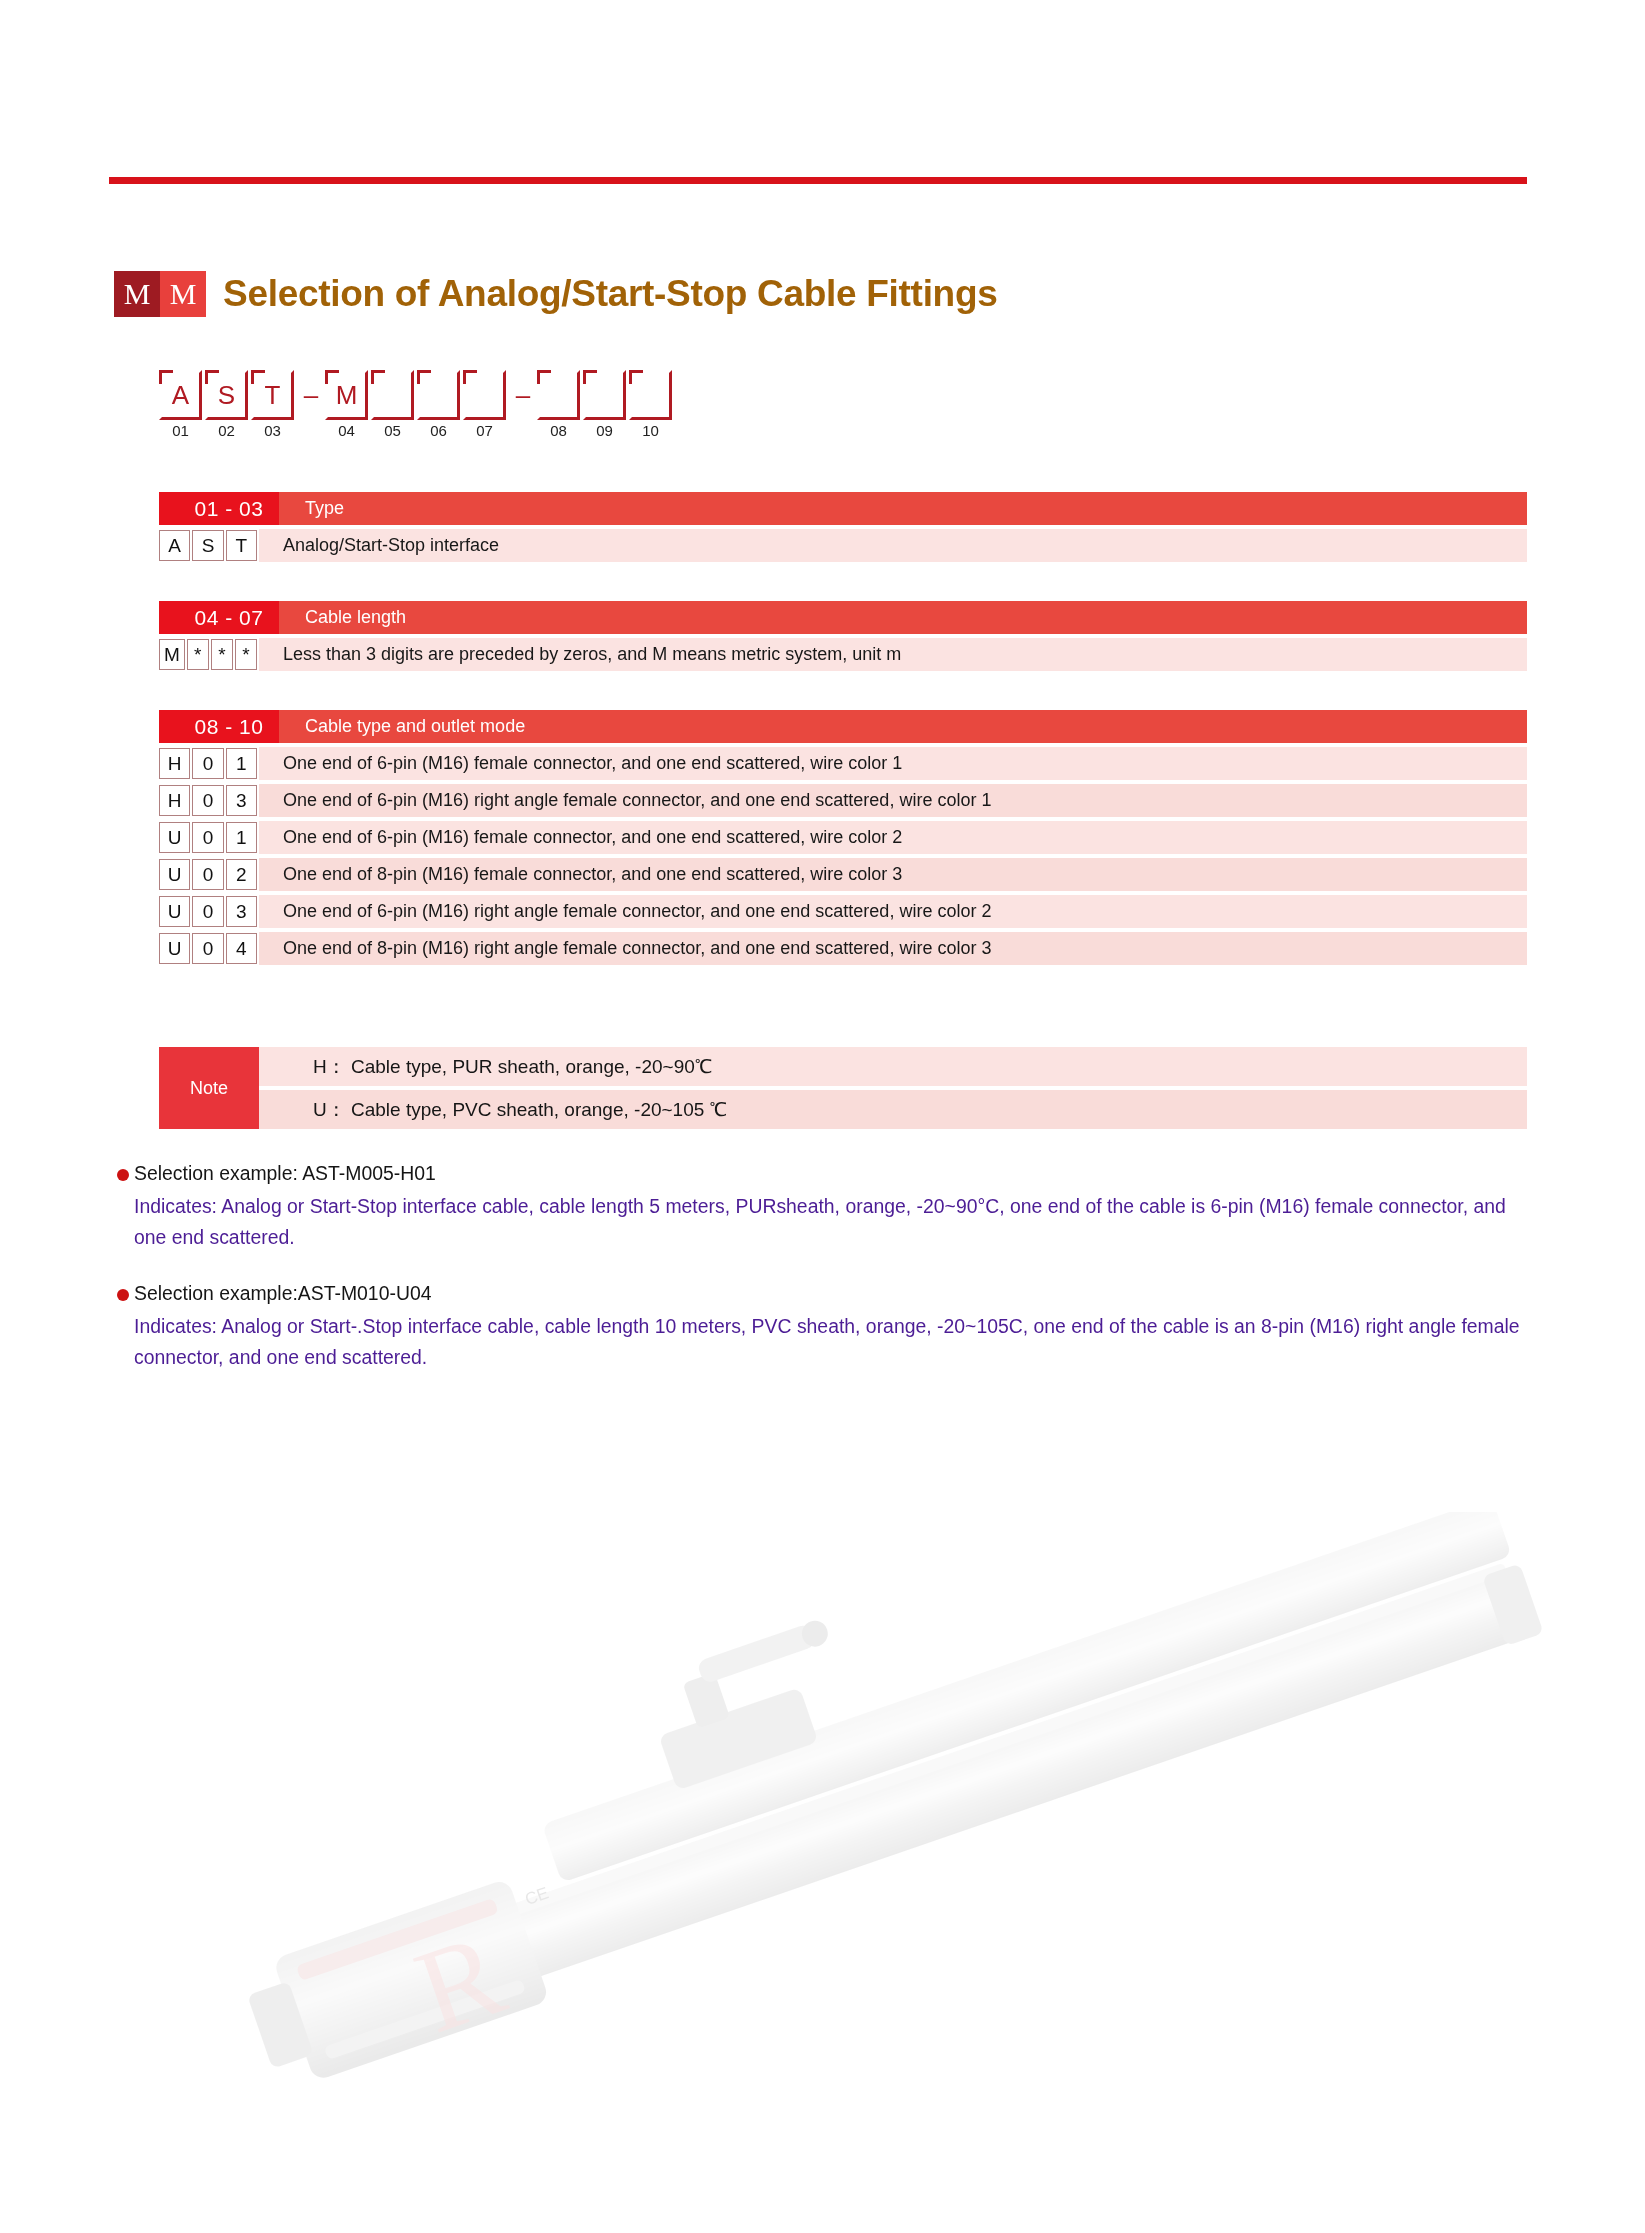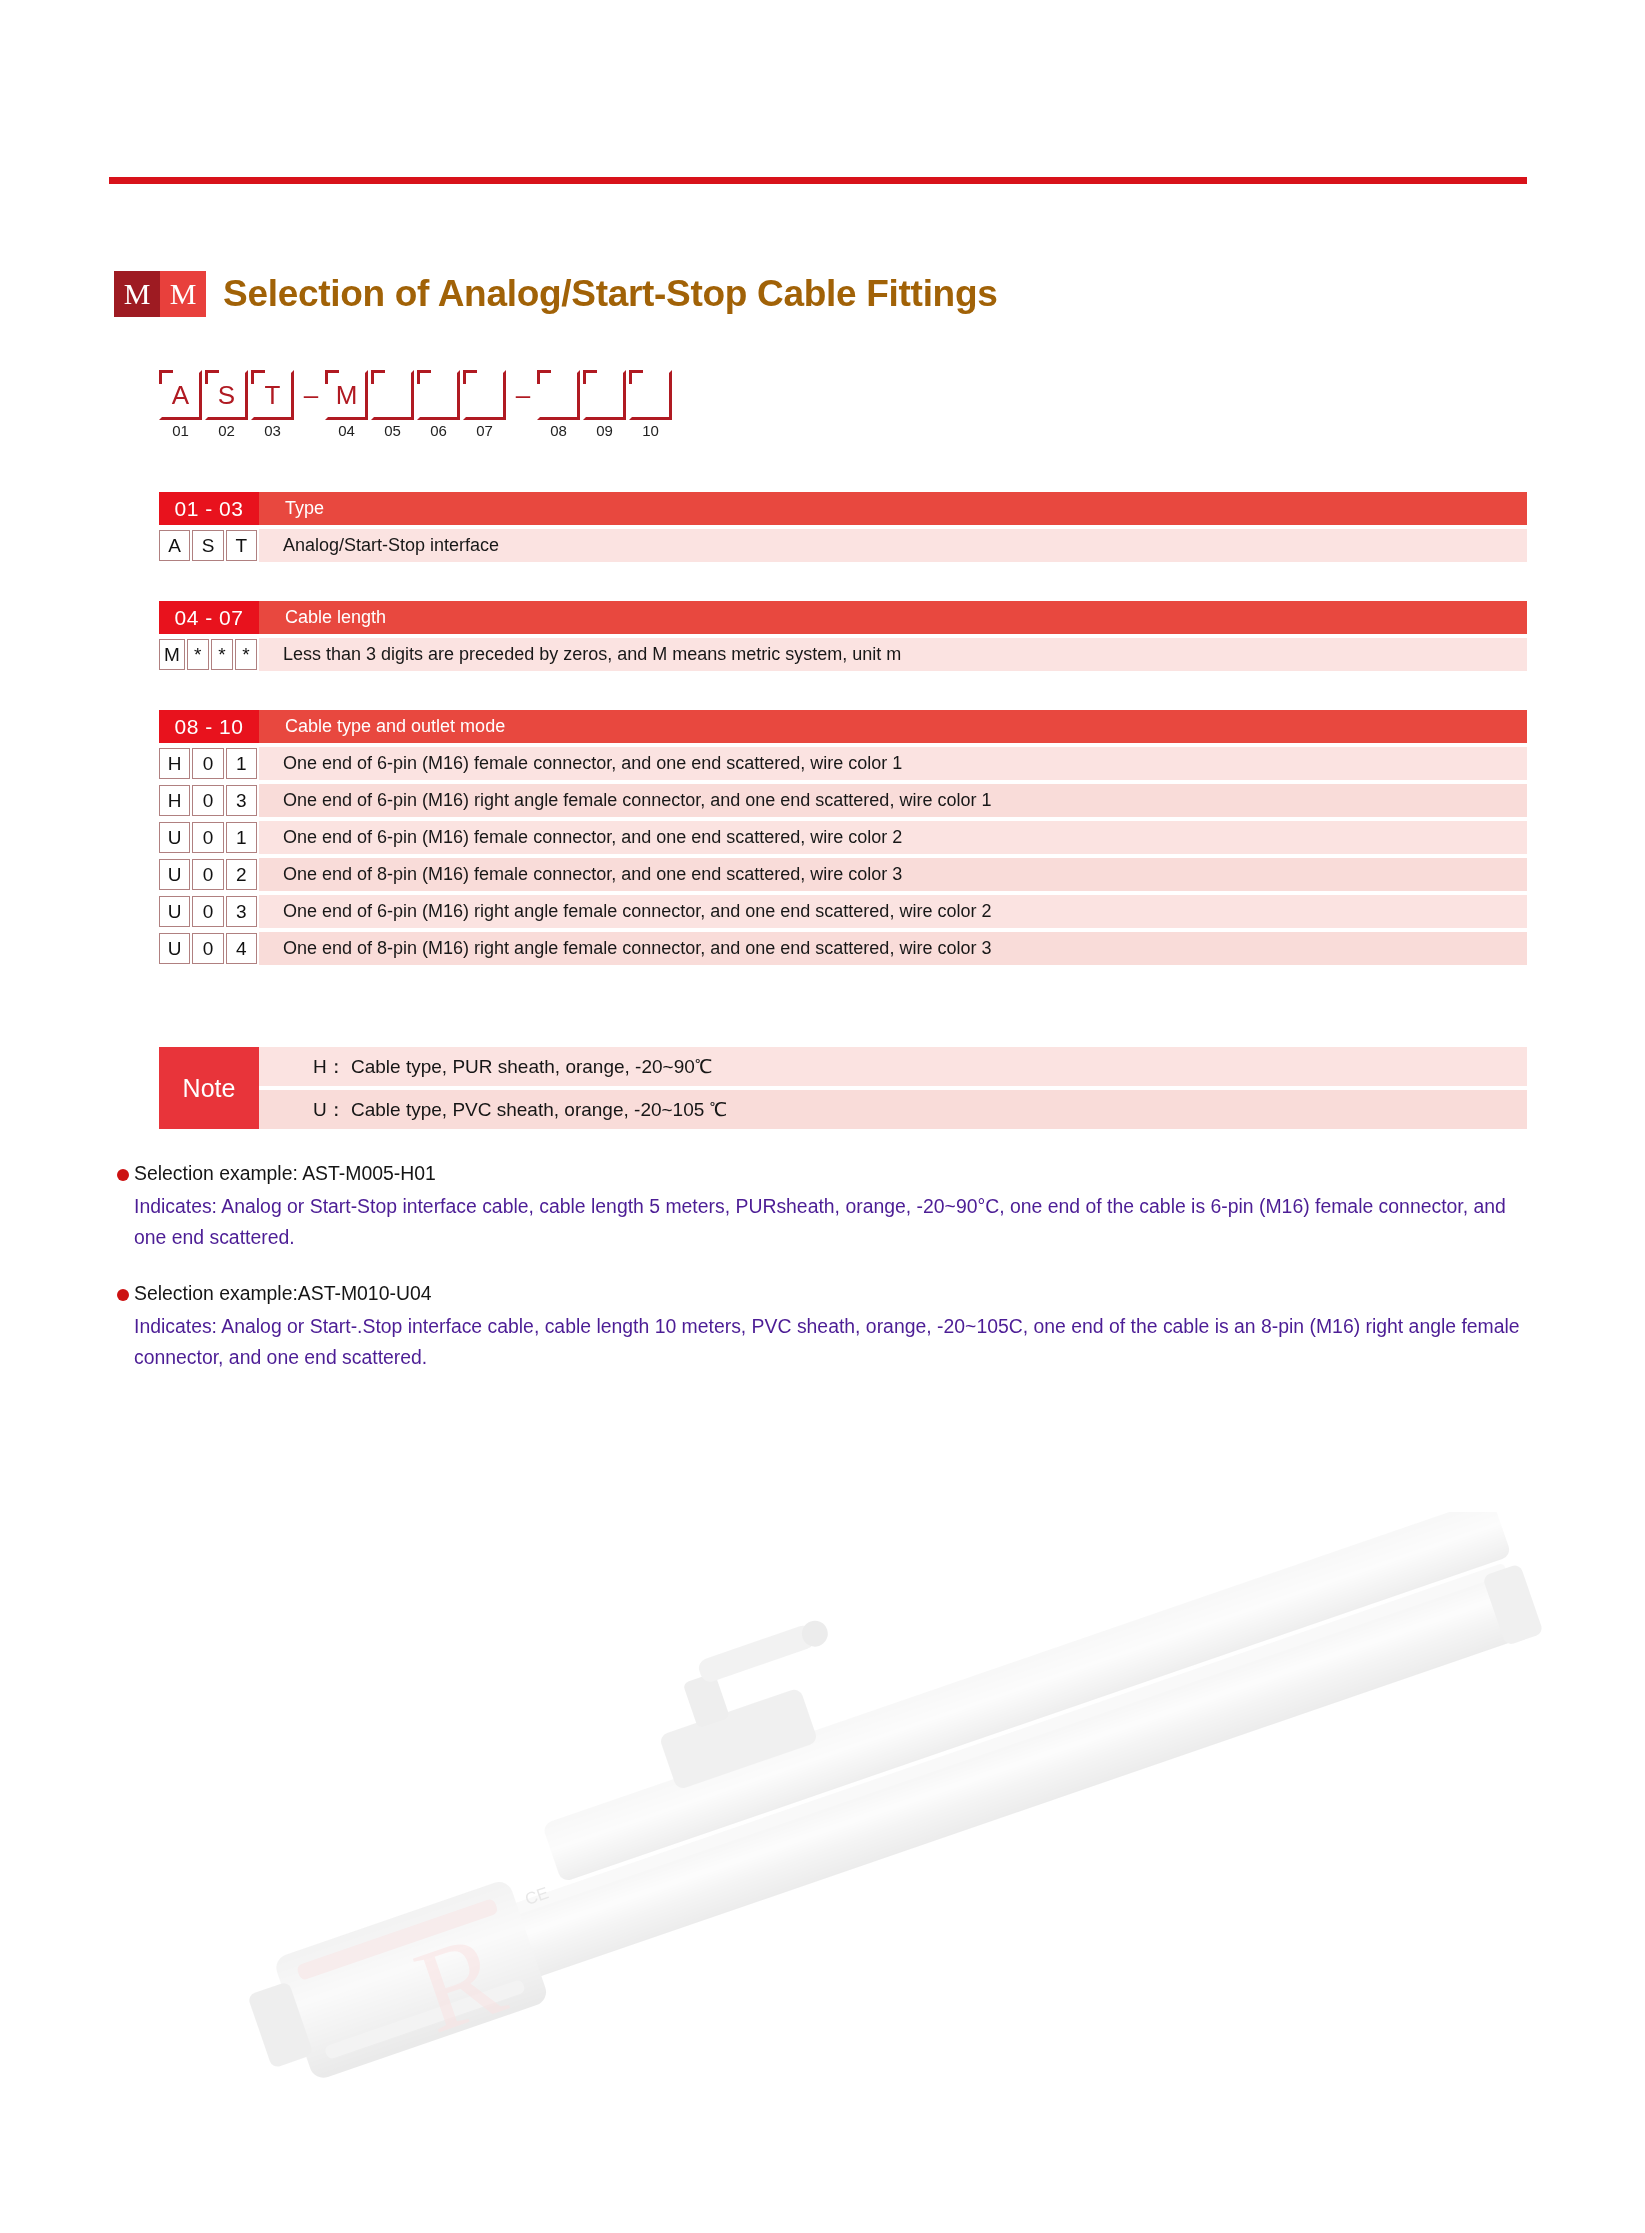--- a/index.html
+++ b/index.html
@@ -135,20 +135,21 @@
   }
   .sec-code {
     width: 100px;
     background: #e8121d;
     color: #ffffff;
     font-size: 21px;
     display: flex;
     align-items: center;
     justify-content: center;
     letter-spacing: 0.5px;
+    padding-left: 20px;
   }
   .sec-label {
     flex: 1;
     background: #e8483f;
     color: #ffffff;
     font-size: 18px;
     display: flex;
     align-items: center;
     padding-left: 26px;
     box-sizing: border-box;
@@ -196,21 +197,21 @@
   .note-block {
     position: absolute;
     left: 159px;
     width: 1368px;
     display: flex;
   }
   .note-tag {
     width: 100px;
     background: #e8343a;
     color: #ffffff;
-    font-size: 25px;
+    font-size: 18px;
     display: flex;
     align-items: center;
     justify-content: center;
   }
   .note-lines {
     flex: 1;
     display: flex;
     flex-direction: column;
   }
   .note-line {

